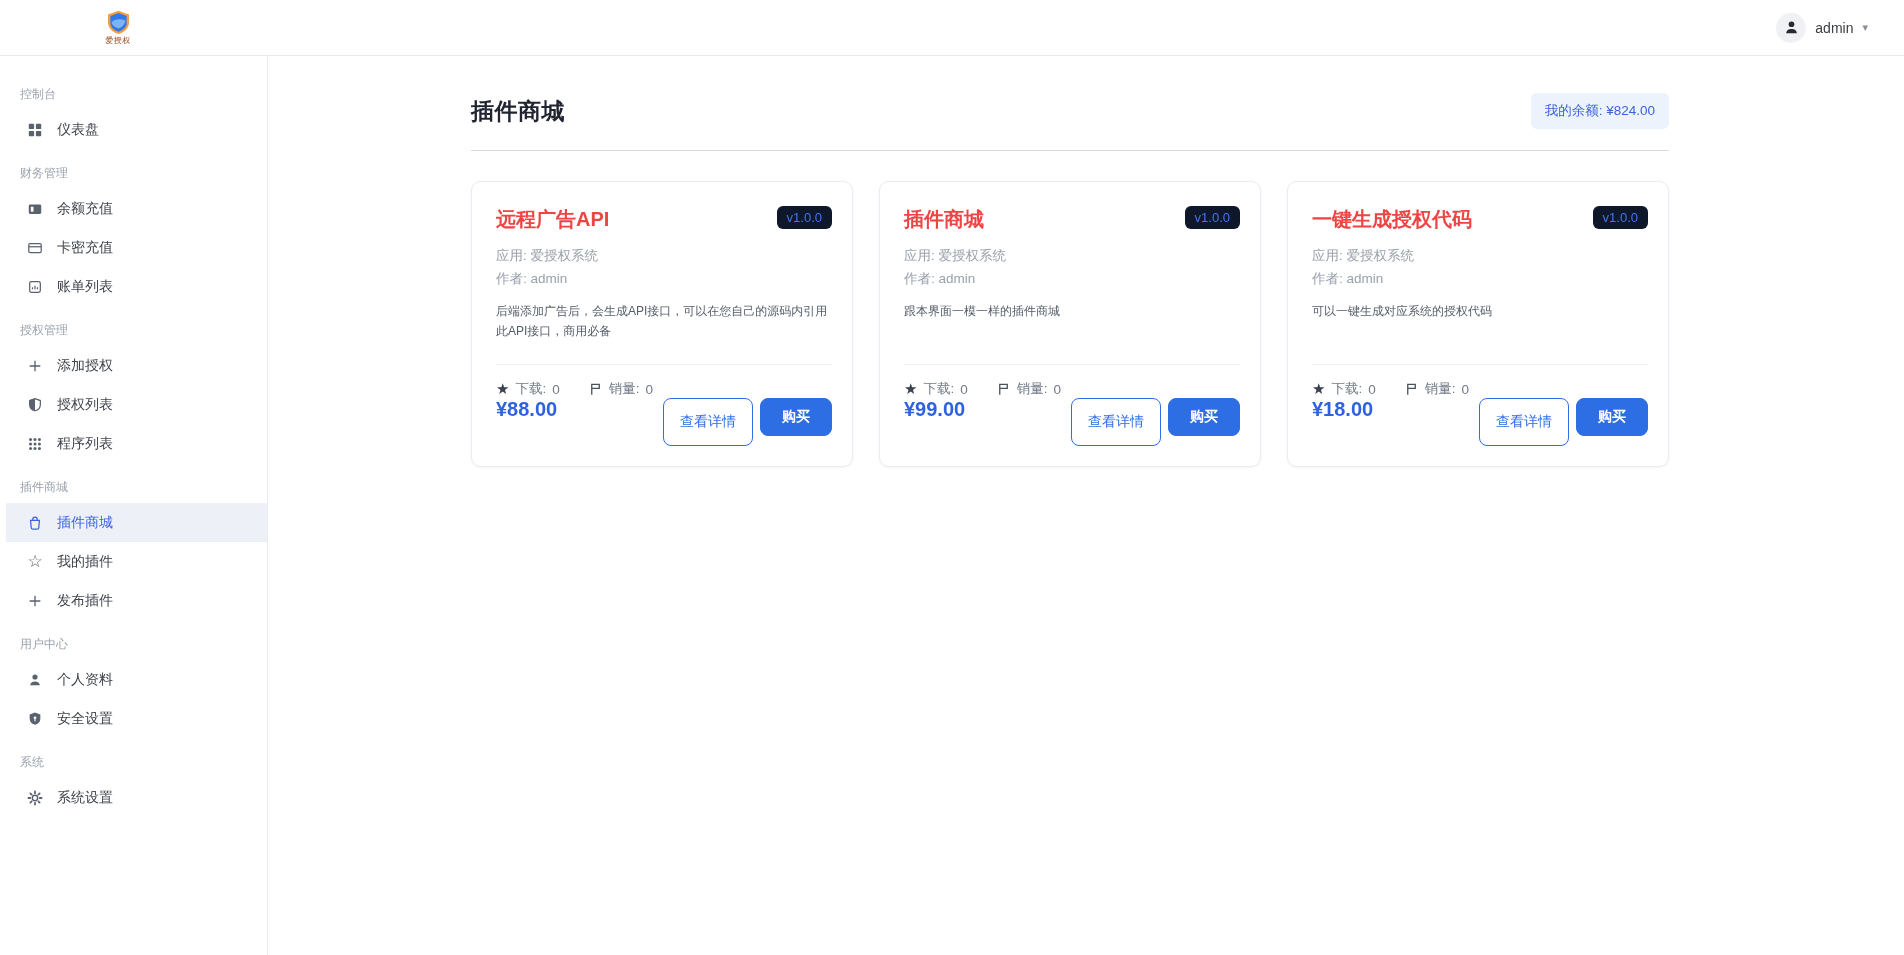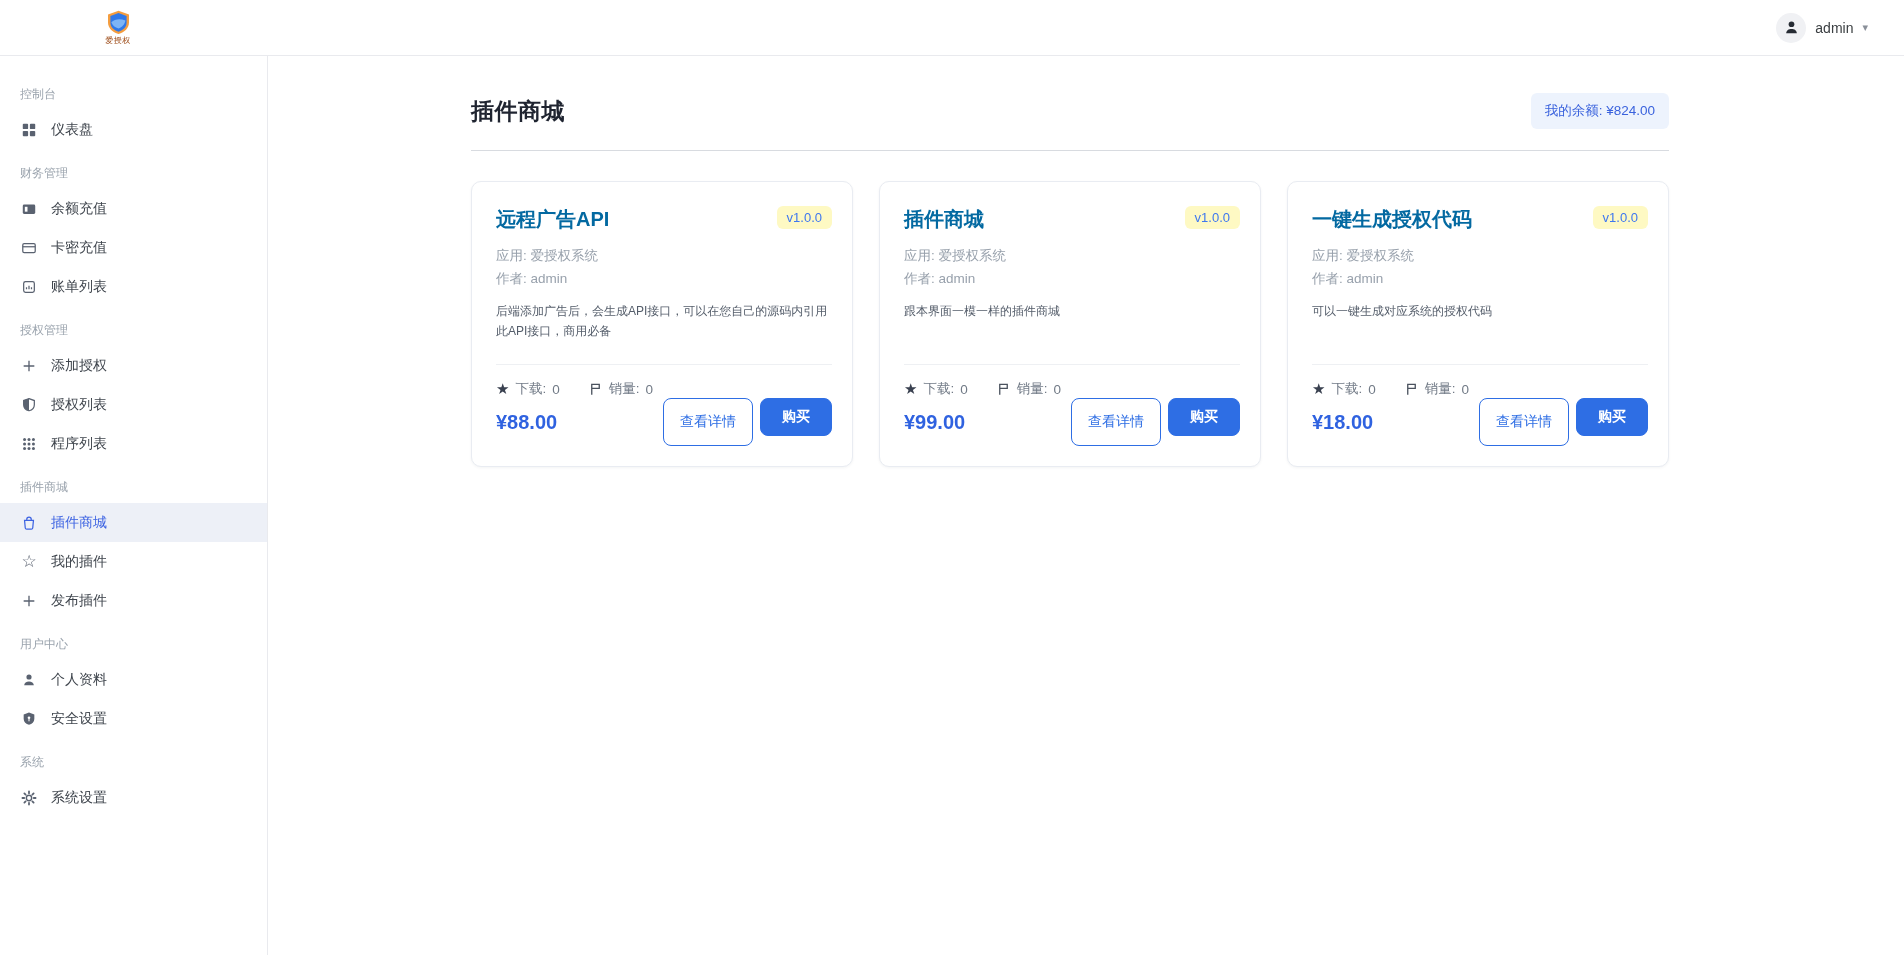--- a/index.html
+++ b/index.html
@@ -13,48 +13,48 @@
   .user-menu { display:flex; align-items:center; gap:9px; margin-right:36px; cursor:pointer; }
   .avatar { width:30px; height:30px; border-radius:50%; background:#f0f1f4; display:flex; align-items:center; justify-content:center; }
   .user-name { font-size:14px; color:#3c4043; }
   .caret { font-size:11px; color:#8a9099; }
 
   
   .sidebar { position:fixed; top:56px; left:0; bottom:0; width:268px; background:#fff;
              border-right:1px solid #e9eaee; padding-top:14px; overflow:hidden; }
   .section-title { font-size:12px; color:#9aa3ad; padding:16px 20px 7px; }
   .nav-item { display:flex; align-items:center; height:39px; padding:0 20px; gap:13px;
-              font-size:14px; color:#3f454d; cursor:pointer; }
+              font-size:14px; color:#3f454d; cursor:pointer;margin-left:6px; }
   .nav-item .ic { width:18px; height:18px; color:#5a6270; display:flex; align-items:center; justify-content:center; flex:none; }
   .nav-item.active { background:#edf0f7; color:#3d63e2; }
   .nav-item.active .ic { color:#3d63e2; }
   .glyph { font-size:16px; line-height:1; }
 
   
   .main { margin-left:236px; padding-top:56px; }
   .container { width:1198px; margin:0 auto; padding-top:37px; }
   .page-head { display:flex; align-items:center; justify-content:space-between; }
   .page-title { font-size:23px; font-weight:bold; color:#1f2430; letter-spacing:.5px; }
   .balance { background:#edf3fd; color:#3a62dd; font-size:13.5px; padding:9px 14px; border-radius:6px; white-space:nowrap; }
   .rule { border:0; border-top:1px solid #d8dbe0; margin-top:21px; }
 
   .cards { display:grid; grid-template-columns:repeat(3,1fr); gap:26px; margin-top:30px; }
   .card { background:#fff; border:1px solid #e9ecf2; border-radius:10px; padding:24px 20px 24px 24px;
           height:286px; display:flex; flex-direction:column; box-shadow:0 1px 3px rgba(20,30,60,.05); }
   .card-head { display:flex; justify-content:space-between; align-items:flex-start; }
-  .card-title { font-size:20px; font-weight:bold; color:#0369a1; }
-  .version { background:#fef9c3; color:#3e77f0; font-size:13px; padding:4px 10px; border-radius:6px; flex:none; }
+  .card-title { font-size:20px; font-weight:bold; color:#ef4444; }
+  .version { background:#0f172a; color:#3e77f0; font-size:13px; padding:4px 10px; border-radius:6px; flex:none; }
   .meta { margin-top:12px; font-size:13.5px; color:#98a1ac; line-height:1.68; }
   .desc { margin-top:12px; font-size:12px; color:#545d6a; line-height:1.6; min-height:48px; }
   .card-rule { border:0; border-top:1px solid #eef0f3; margin-top:14px; }
   .stats { display:flex; align-items:center; gap:28px; margin-top:15px; font-size:13.5px; color:#717a86; }
   .stat { display:flex; align-items:center; gap:6px; }
   .star-glyph { color:#3a4150; font-size:15px; }
   .flag-ic { color:#4a525e; display:flex; }
-  .card-foot { display:flex; justify-content:space-between; align-items:center; margin-top:auto; }
+  .card-foot { display:flex; justify-content:space-between; margin-top:auto; }
   .price { font-size:20px; font-weight:bold; color:#2f62e0; }
   .btns { display:flex; gap:7px; }
   .btn-outline { height:48px; padding:0 16px; background:#fff; border:1px solid #2e6ee4; color:#2e6ee4;
                  border-radius:8px; font-size:14px; cursor:pointer; font-family:inherit; }
   .btn-primary { height:38px; padding:0 21px; background:#2e6ee4; border:1px solid #2e6ee4; color:#fff;
                  border-radius:8px; font-size:14px; font-weight:bold; cursor:pointer; font-family:inherit; }
 </style>
 </head>
 <body>
 

